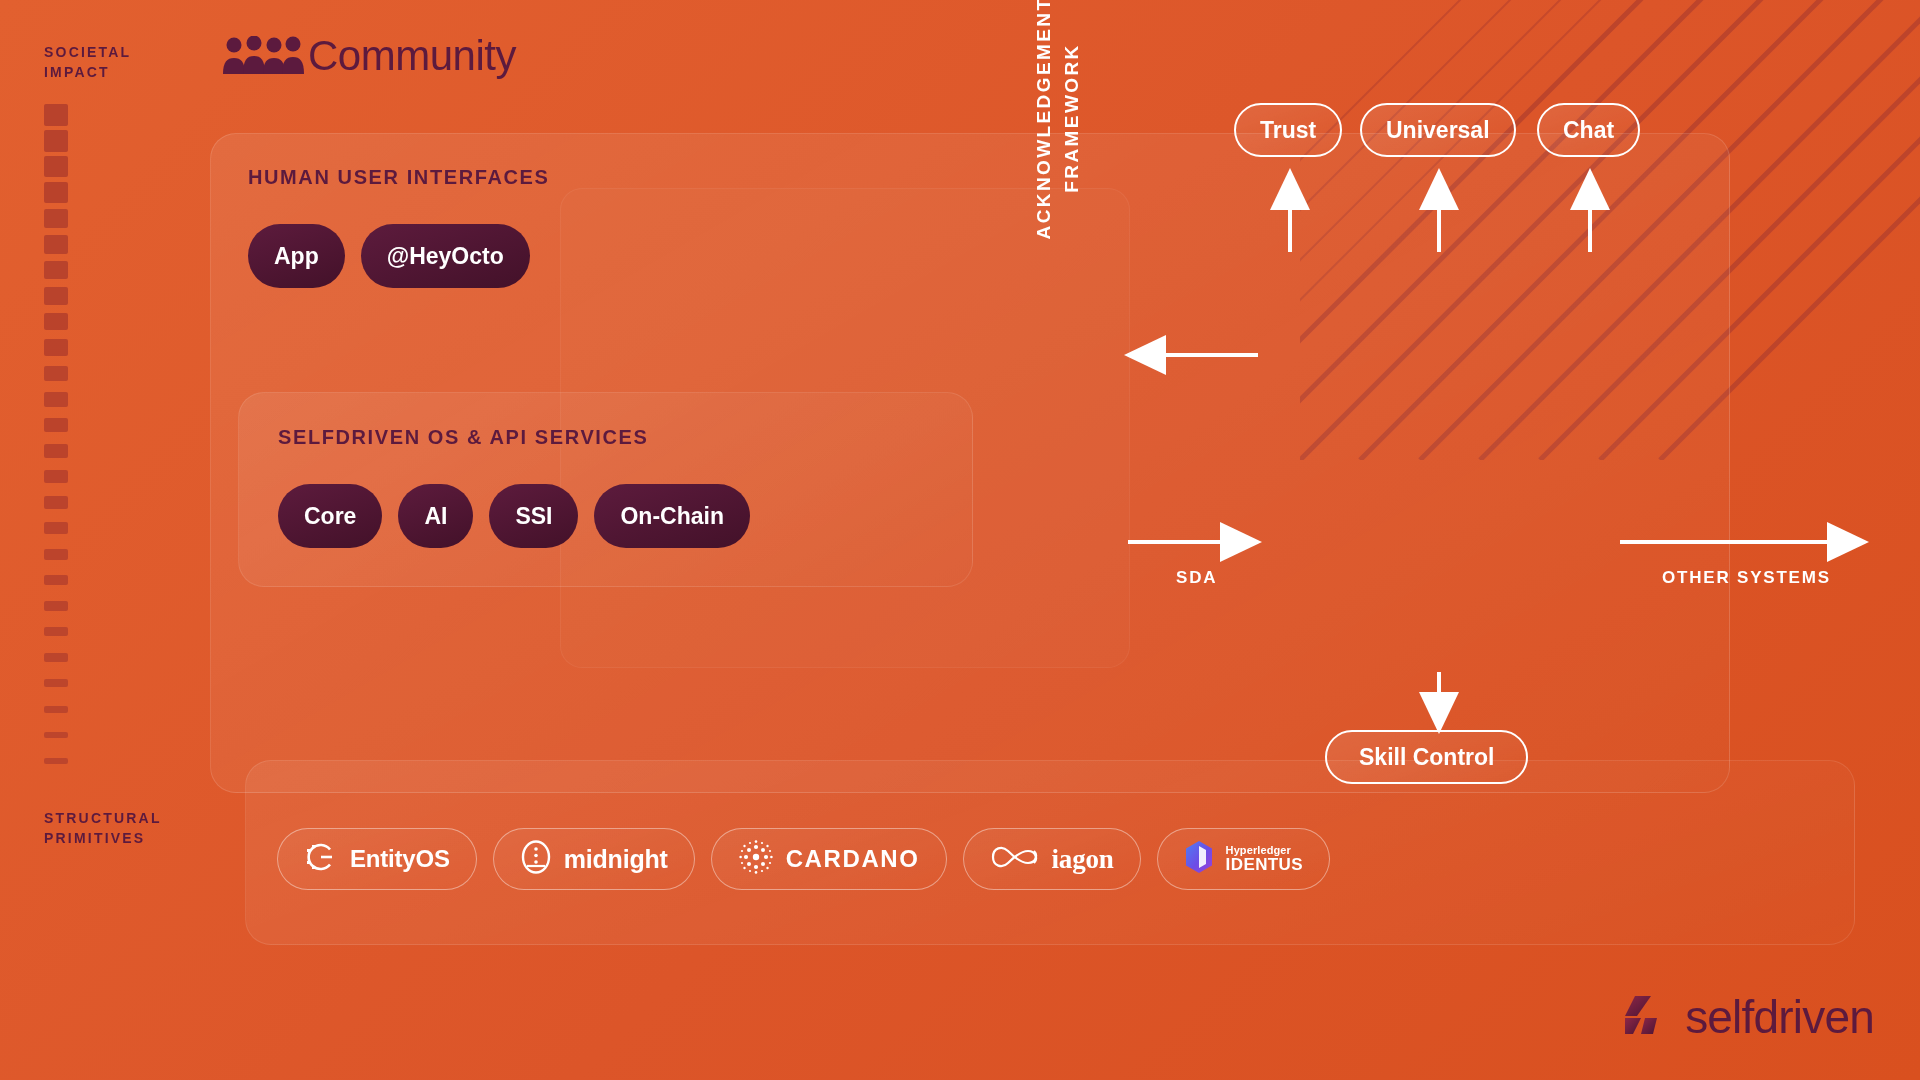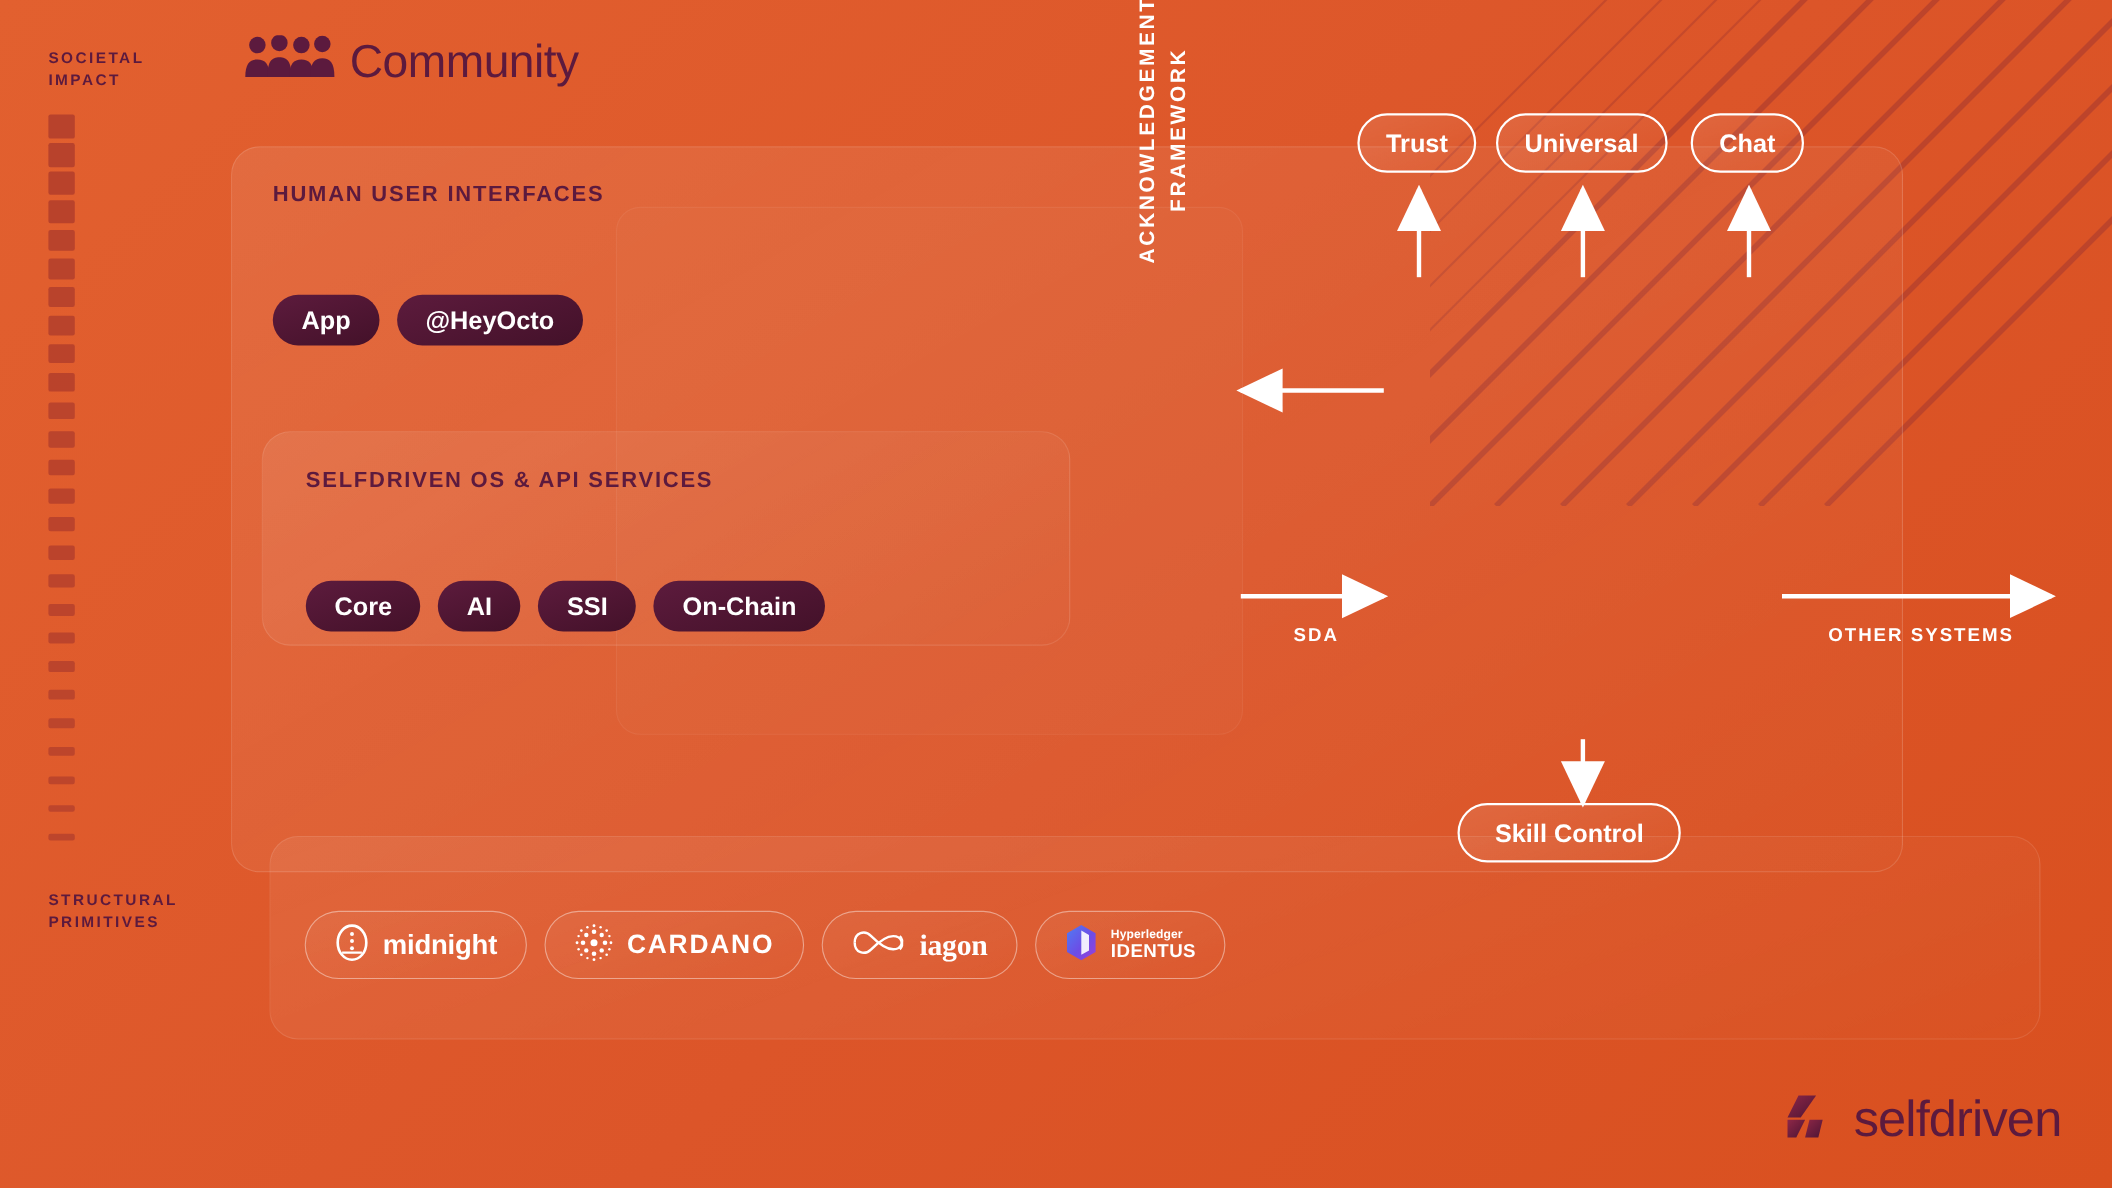--- a/index.html
+++ b/index.html
@@ -48,21 +48,21 @@
     letter-spacing:2.2px;
     line-height:1.45;
     text-transform:uppercase;
   }
   #societal-impact{ left:44px; top:42px; }
   #structural-primitives{ left:44px; top:808px; }
 
   
   #header{
     position:absolute; left:222px; top:32px;
-    display:flex; gap:12px;
+    display:flex; align-items:center; gap:2px;
   }
   #header .title{
     color:#5c1a3e;
     font-size:42px;
     font-weight:400;
     letter-spacing:-0.5px;
   }
   .people-icon{ display:block; }
 
   
@@ -108,24 +108,23 @@
 
   
   .pill-row{ position:absolute; display:flex; gap:16px; }
   .pill-dark{
     background:linear-gradient(160deg,#5d1b3d,#431129);
     color:#ffffff;
     border-radius:999px;
     font-size:23px;
     font-weight:700;
     padding:0 26px;
-    height:46px;
+    height:64px;
     display:flex; align-items:center; justify-content:center;
     white-space:nowrap;
-    margin-top:44px;
   }
 
   
   .pill-outline{
     position:absolute;
     border:2px solid #ffffff;
     border-radius:999px;
     background:linear-gradient(160deg, rgba(255,255,255,0.10), rgba(255,255,255,0.0));
     color:#ffffff;
     font-size:23px;
@@ -326,20 +325,37 @@
   <div class="pill-row" style="left:278px; top:484px;">
     <div class="pill-dark">Core</div>
     <div class="pill-dark">AI</div>
     <div class="pill-dark">SSI</div>
     <div class="pill-dark">On-Chain</div>
   </div>
 
 
   <div id="logo-row">
 
+    <div class="logo-chip">
+      <span>
+        <svg width="34" height="34" viewBox="0 0 34 34">
+          <g fill="none" stroke="#fff" stroke-width="2.6">
+            <path d="M26 9.5 A12 12 0 1 0 26 24.5"></path>
+            <path d="M17 17 H28"></path>
+          </g>
+          <g fill="#fff">
+            <rect x="3" y="9" width="3" height="3"></rect>
+            <rect x="3" y="21" width="3" height="3"></rect>
+            <rect x="8" y="5" width="3" height="3"></rect>
+            <rect x="8" y="26" width="3" height="3"></rect>
+          </g>
+        </svg>
+      </span>
+      <span class="lt">EntityOS</span>
+    </div>
 
     <div class="logo-chip">
       <span>
         <svg width="32" height="36" viewBox="0 0 32 36">
           <ellipse cx="16" cy="18" rx="13" ry="15.5" fill="none" stroke="#fff" stroke-width="2.4"></ellipse>
           <path d="M7 27 H25" stroke="#fff" stroke-width="2.2" fill="none"></path>
           <g fill="#fff">
             <circle cx="16" cy="10" r="1.8"></circle>
             <circle cx="16" cy="16.5" r="1.8"></circle>
             <circle cx="16" cy="23" r="1.8"></circle>

